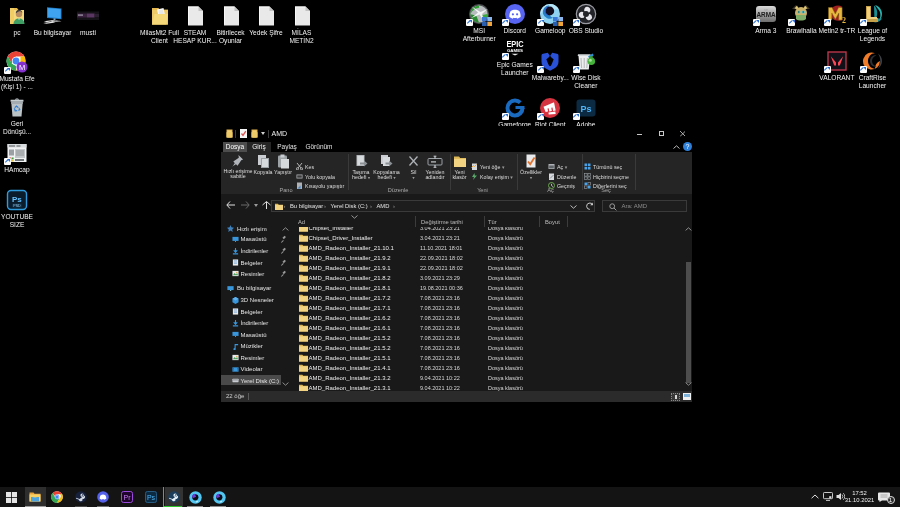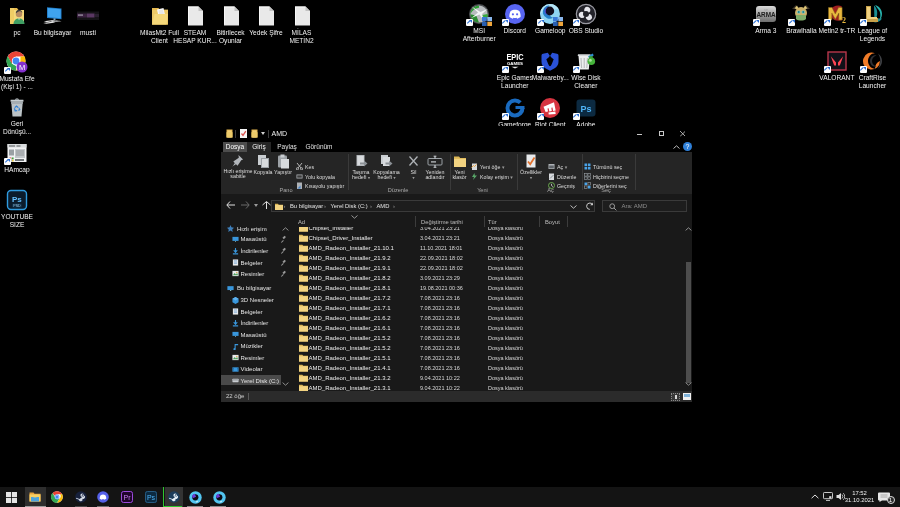--- a/index.html
+++ b/index.html
@@ -301,21 +301,21 @@
             <path d="M11 3.6a3.1 3.1 0 012.5 4.9 3.1 3.1 0 01-4.1.9A3.1 3.1 0 0111 3.6z" transform="rotate(138 11 11)"></path>
             <path d="M11 3.6a3.1 3.1 0 012.5 4.9 3.1 3.1 0 01-4.1.9A3.1 3.1 0 0111 3.6z" transform="rotate(258 11 11)"></path>
           </g>
           <circle cx="11" cy="11" r="3" fill="#23232a"></circle>
         </svg>
 <span class="sc"></span>
 </div>
       <div class="lb">OBS Studio</div>
     </div>
 
-<div class="di" style="left:479.8px;top:50px">
+<div class="di" style="left:479.8px;top:37px">
       <div class="ic">
 <svg width="22" height="22" viewBox="0 0 22 22">
           <text x="11" y="10.5" font-size="9.5" font-weight="bold" fill="#fff" text-anchor="middle" font-family="Liberation Sans" transform="scale(0.78,1) translate(3.1,0)">EPIC</text>
           <text x="11" y="15" font-size="4.4" font-weight="bold" fill="#fff" text-anchor="middle" font-family="Liberation Sans">GAMES</text>
           <path d="M7.5 16.8h7l-3.5 1.8z" fill="#e8e8e8"></path>
         </svg>
 <span class="sc"></span>
 </div>
       <div class="lb">Epic Games<br>Launcher</div>
     </div>

